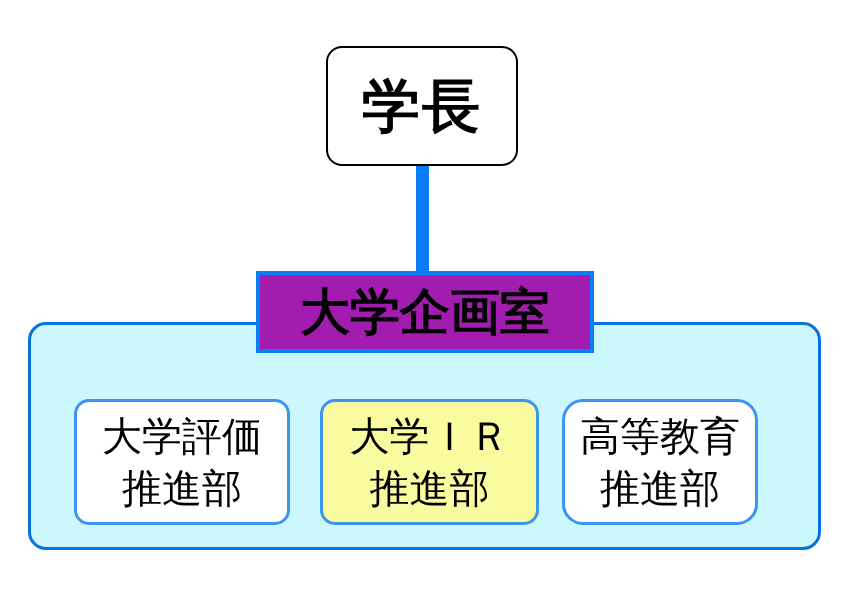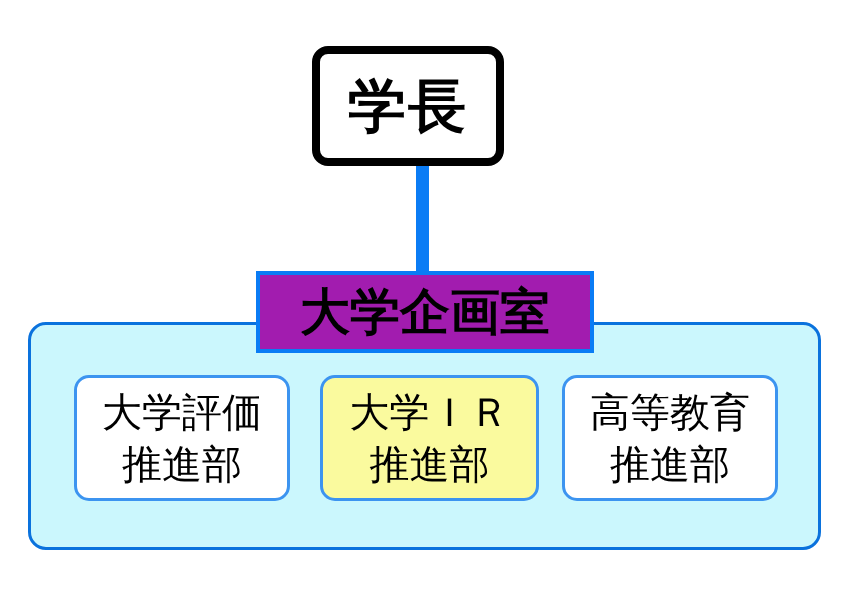--- a/index.html
+++ b/index.html
@@ -11,27 +11,27 @@
   .stage {
     position: relative;
     width: 848px;
     height: 600px;
     background: #ffffff;
     overflow: hidden;
   }
   
   .root-box {
     position: absolute;
-    left: 312px;
+    left: 326px;
     top: 46px;
     width: 192px;
     height: 120px;
     box-sizing: border-box;
     background: #ffffff;
-    border: 8px solid #000000;
+    border: 2px solid #000000;
     border-radius: 16px;
     display: flex;
     align-items: center;
     justify-content: center;
     z-index: 2;
   }
   .root-box .label {
     font-size: 58px;
     font-weight: bold;
     color: #000000;
@@ -78,21 +78,21 @@
   }
   .office-box .label {
     font-size: 50px;
     font-weight: bold;
     color: #000000;
     line-height: 1;
   }
   
   .dept-box {
     position: absolute;
-    top: 375px;
+    top: 399px;
     height: 126px;
     box-sizing: border-box;
     background: #ffffff;
     border: 3px solid #3c94f0;
     border-radius: 15px;
     display: flex;
     flex-direction: column;
     align-items: center;
     justify-content: center;
     text-align: center;
@@ -101,21 +101,21 @@
   .dept-box .line {
     display: block;
     font-size: 40px;
     font-weight: normal;
     color: #000000;
     line-height: 1.3;
     white-space: nowrap;
   }
   .dept-1 { left: 74px;  width: 216px; }
   .dept-2 { left: 320px; width: 219px; background: #fafa9e; }
-  .dept-3 { left: 562px; width: 216px; }
+  .dept-3 { left: 562px; width: 196px; border-radius: 21px; }
 </style>
 </head>
 <body>
 
 <div class="stage">
 
   <div class="root-box">
     <span class="label">学長</span>
   </div>
 

